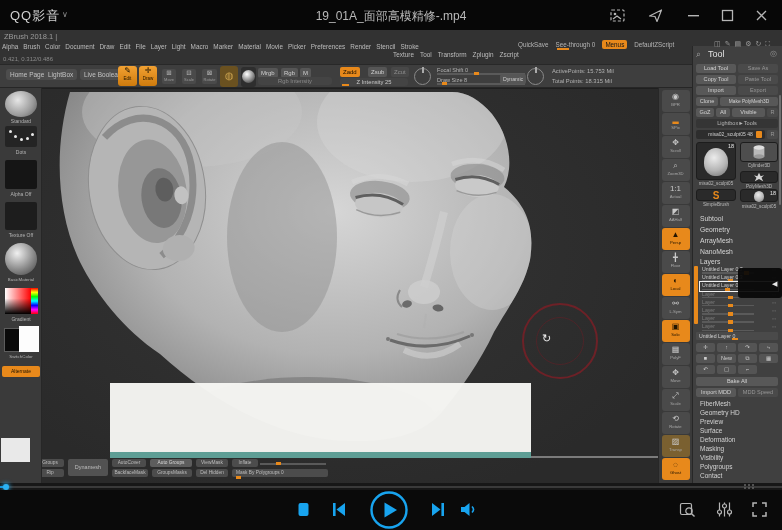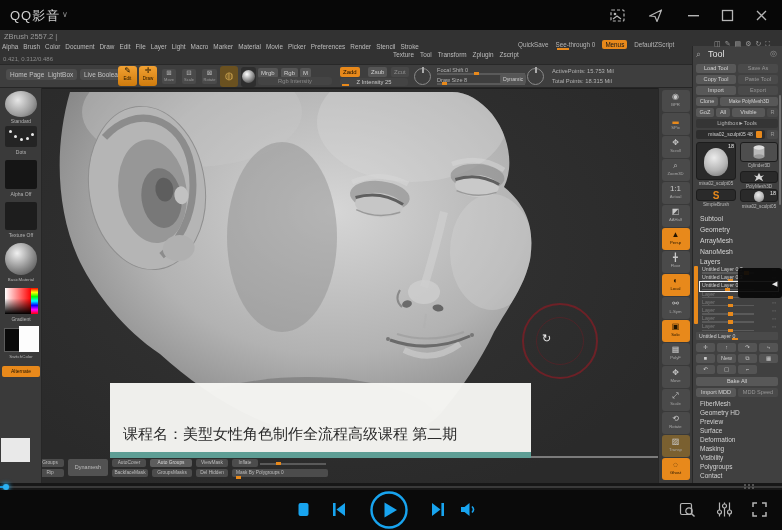--- a/index.html
+++ b/index.html
@@ -143,21 +143,21 @@
   .ptime{left:14px;top:13px;font-size:13px;color:#dcdcdc;letter-spacing:.5px;}
   .cbtn{cursor:pointer;}
 </style>
 </head>
 <body>
 
 <div class="stage">
 
   <div class="abs zbbg"></div>
 
-  <div class="abs zbver">ZBrush 2557.2 |</div>
+  <div class="abs zbver">ZBrush 2018.1 |</div>
   <div class="abs menus1">
 
   <span class="mi">Alpha</span>
       <span class="mi">Brush</span>
       <span class="mi">Color</span>
       <span class="mi">Document</span>
       <span class="mi">Draw</span>
       <span class="mi">Edit</span>
       <span class="mi">File</span>
       <span class="mi">Layer</span>
@@ -582,27 +582,27 @@
       <span class="sect2">Deformation</span>
       <span class="sect2">Masking</span>
       <span class="sect2">Visibility</span>
       <span class="sect2">Polygroups</span>
       <span class="sect2">Contact</span>
     </div>
   <div class="abs scrollr"></div>
 
   <div class="abs subbox">
     <div class="subwhite"></div>
-    <div class="subl2">课程名：美型女性角色制作全流程高级课程 第二期</div>
     <div class="subteal"></div>
   </div>
 
   <div class="abs titlebar"></div>
   <div class="abs appname" style="z-index:61;">QQ影音</div>
   <div class="abs appcaret" style="z-index:61;">∨</div>
+  <div class="abs wintitle" style="z-index:60;">19_01A_面部高模精修-.mp4</div>
   <svg class="abs wicon cbtn" style="left:609px;z-index:61;" viewBox="0 0 17 17">
     <rect x="2" y="3" width="13" height="11" rx="1" fill="none" stroke="#b5b5b5" stroke-width="1.2" stroke-dasharray="3 2"></rect>
     <circle cx="6" cy="7" r="1.3" fill="#b5b5b5"></circle>
       <path d="M4 12 L8 9 L12 12" stroke="#b5b5b5" stroke-width="1.2" fill="none"></path>
   </svg>
   <svg class="abs wicon cbtn" style="left:647px;z-index:61;" viewBox="0 0 17 17">
     <path d="M2.5 9 L14.5 3 L10 14.5 L8 9.5 Z" fill="none" stroke="#b5b5b5" stroke-width="1.2" stroke-linejoin="round"></path>
   </svg>
   <svg class="abs wicon cbtn" style="left:685px;z-index:61;" viewBox="0 0 17 17">
     <rect x="3" y="8" width="11" height="1.4" fill="#b5b5b5"></rect>

